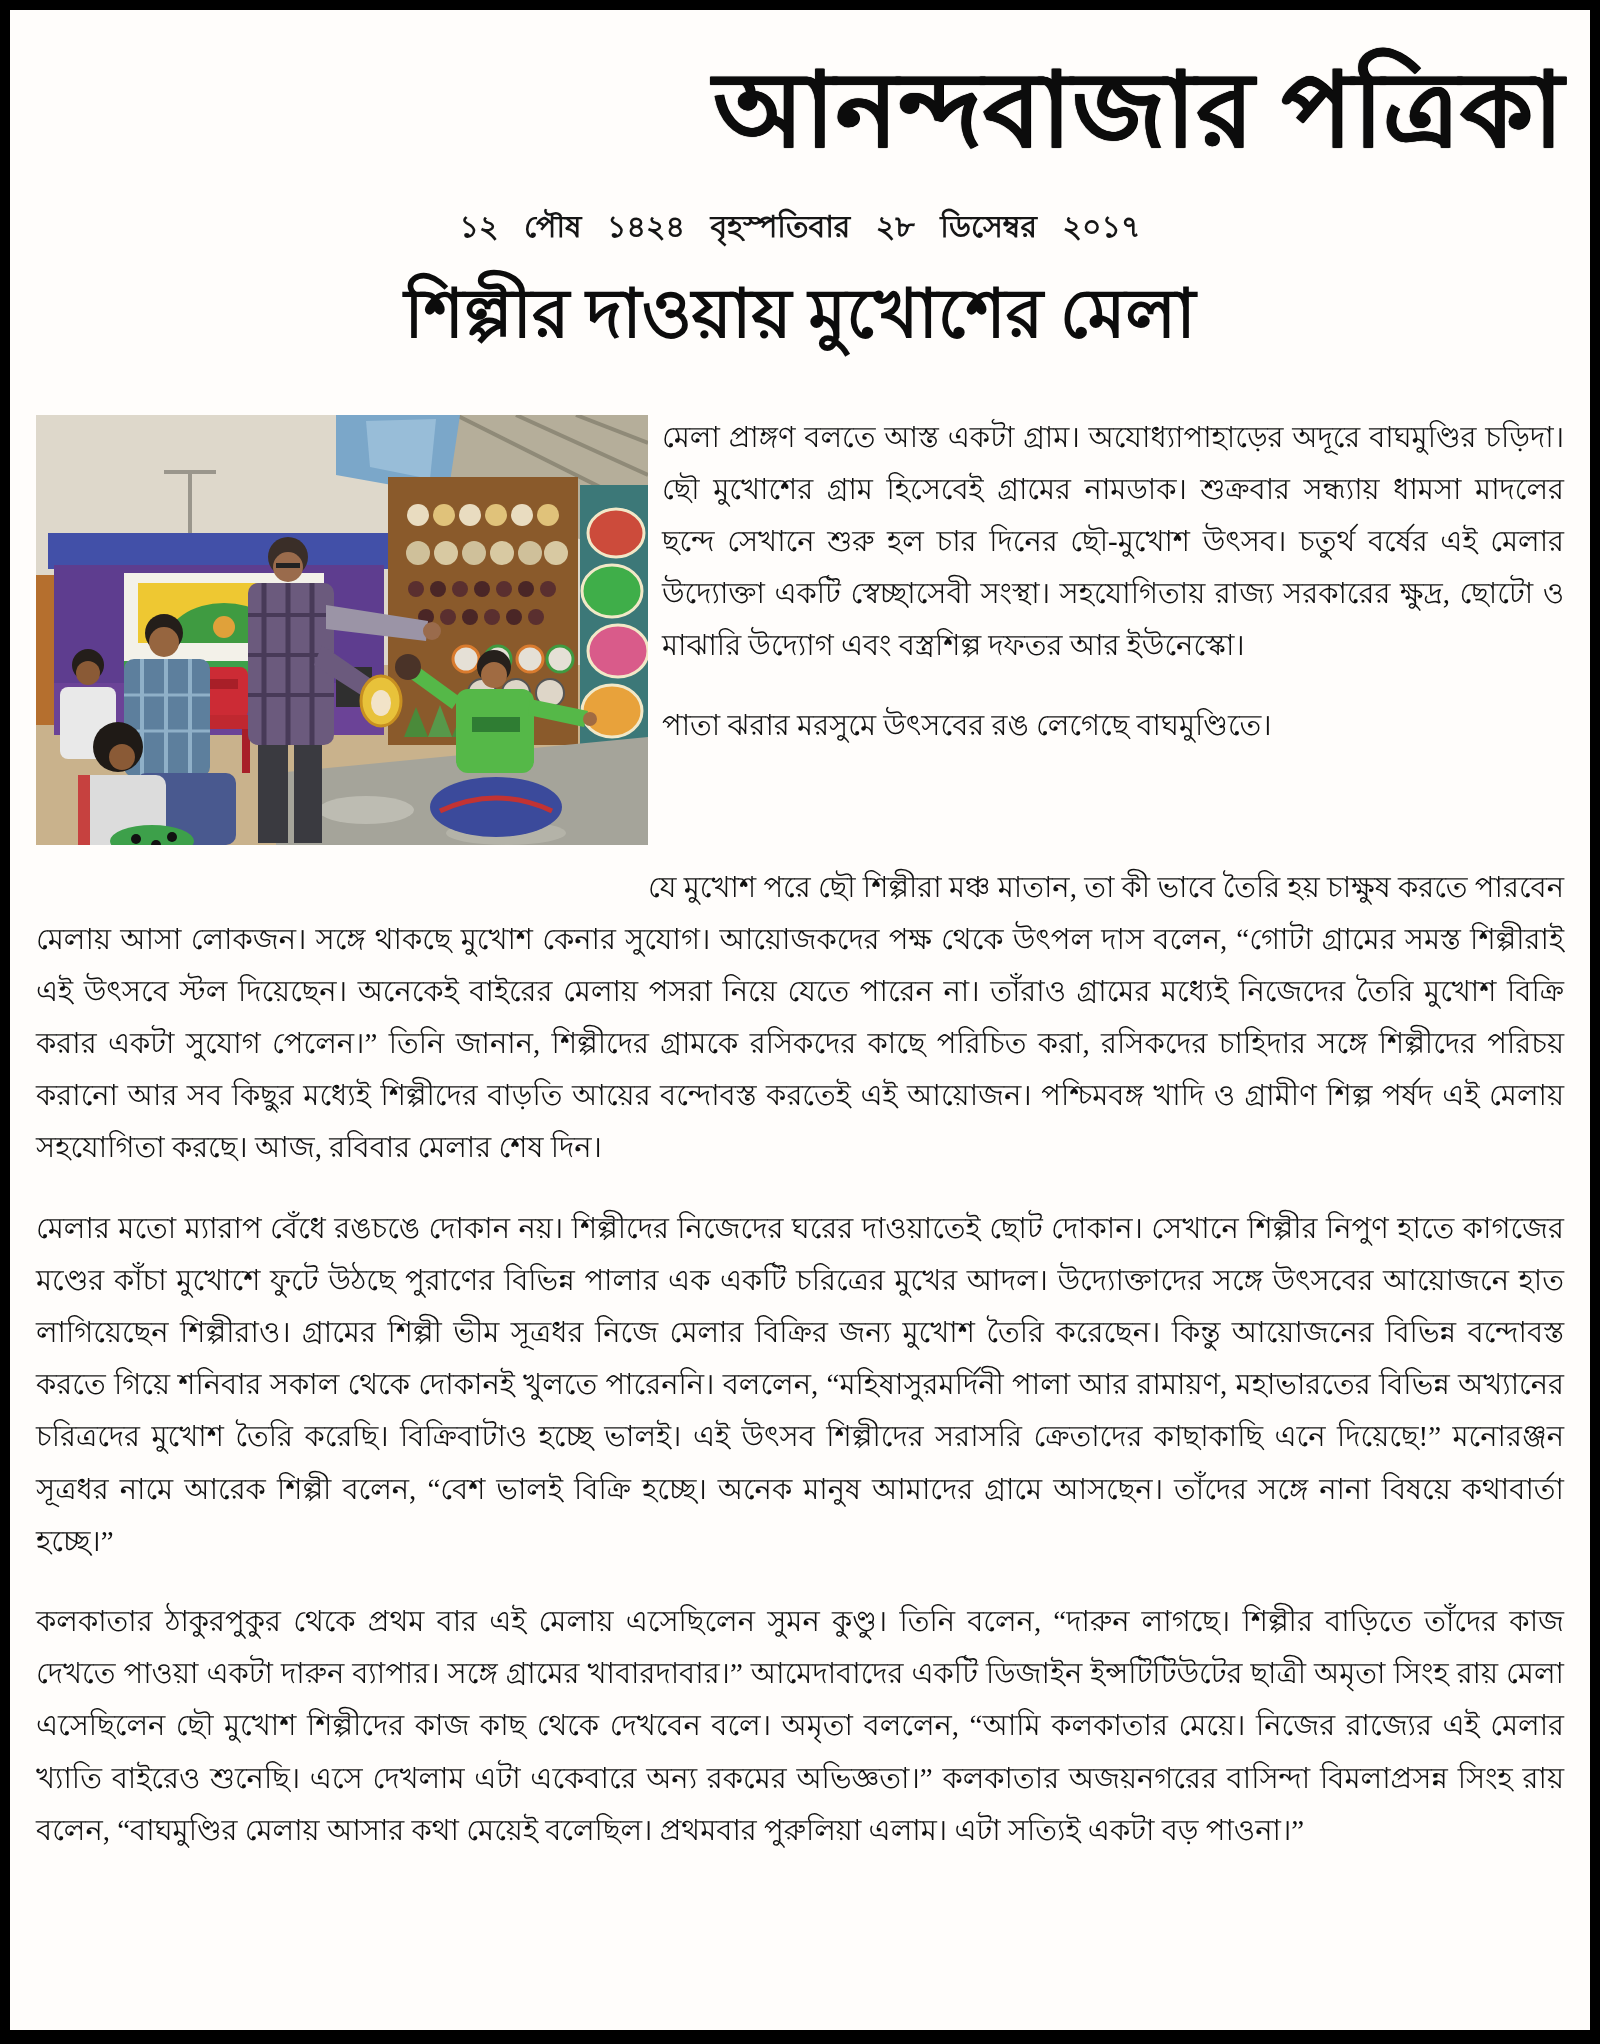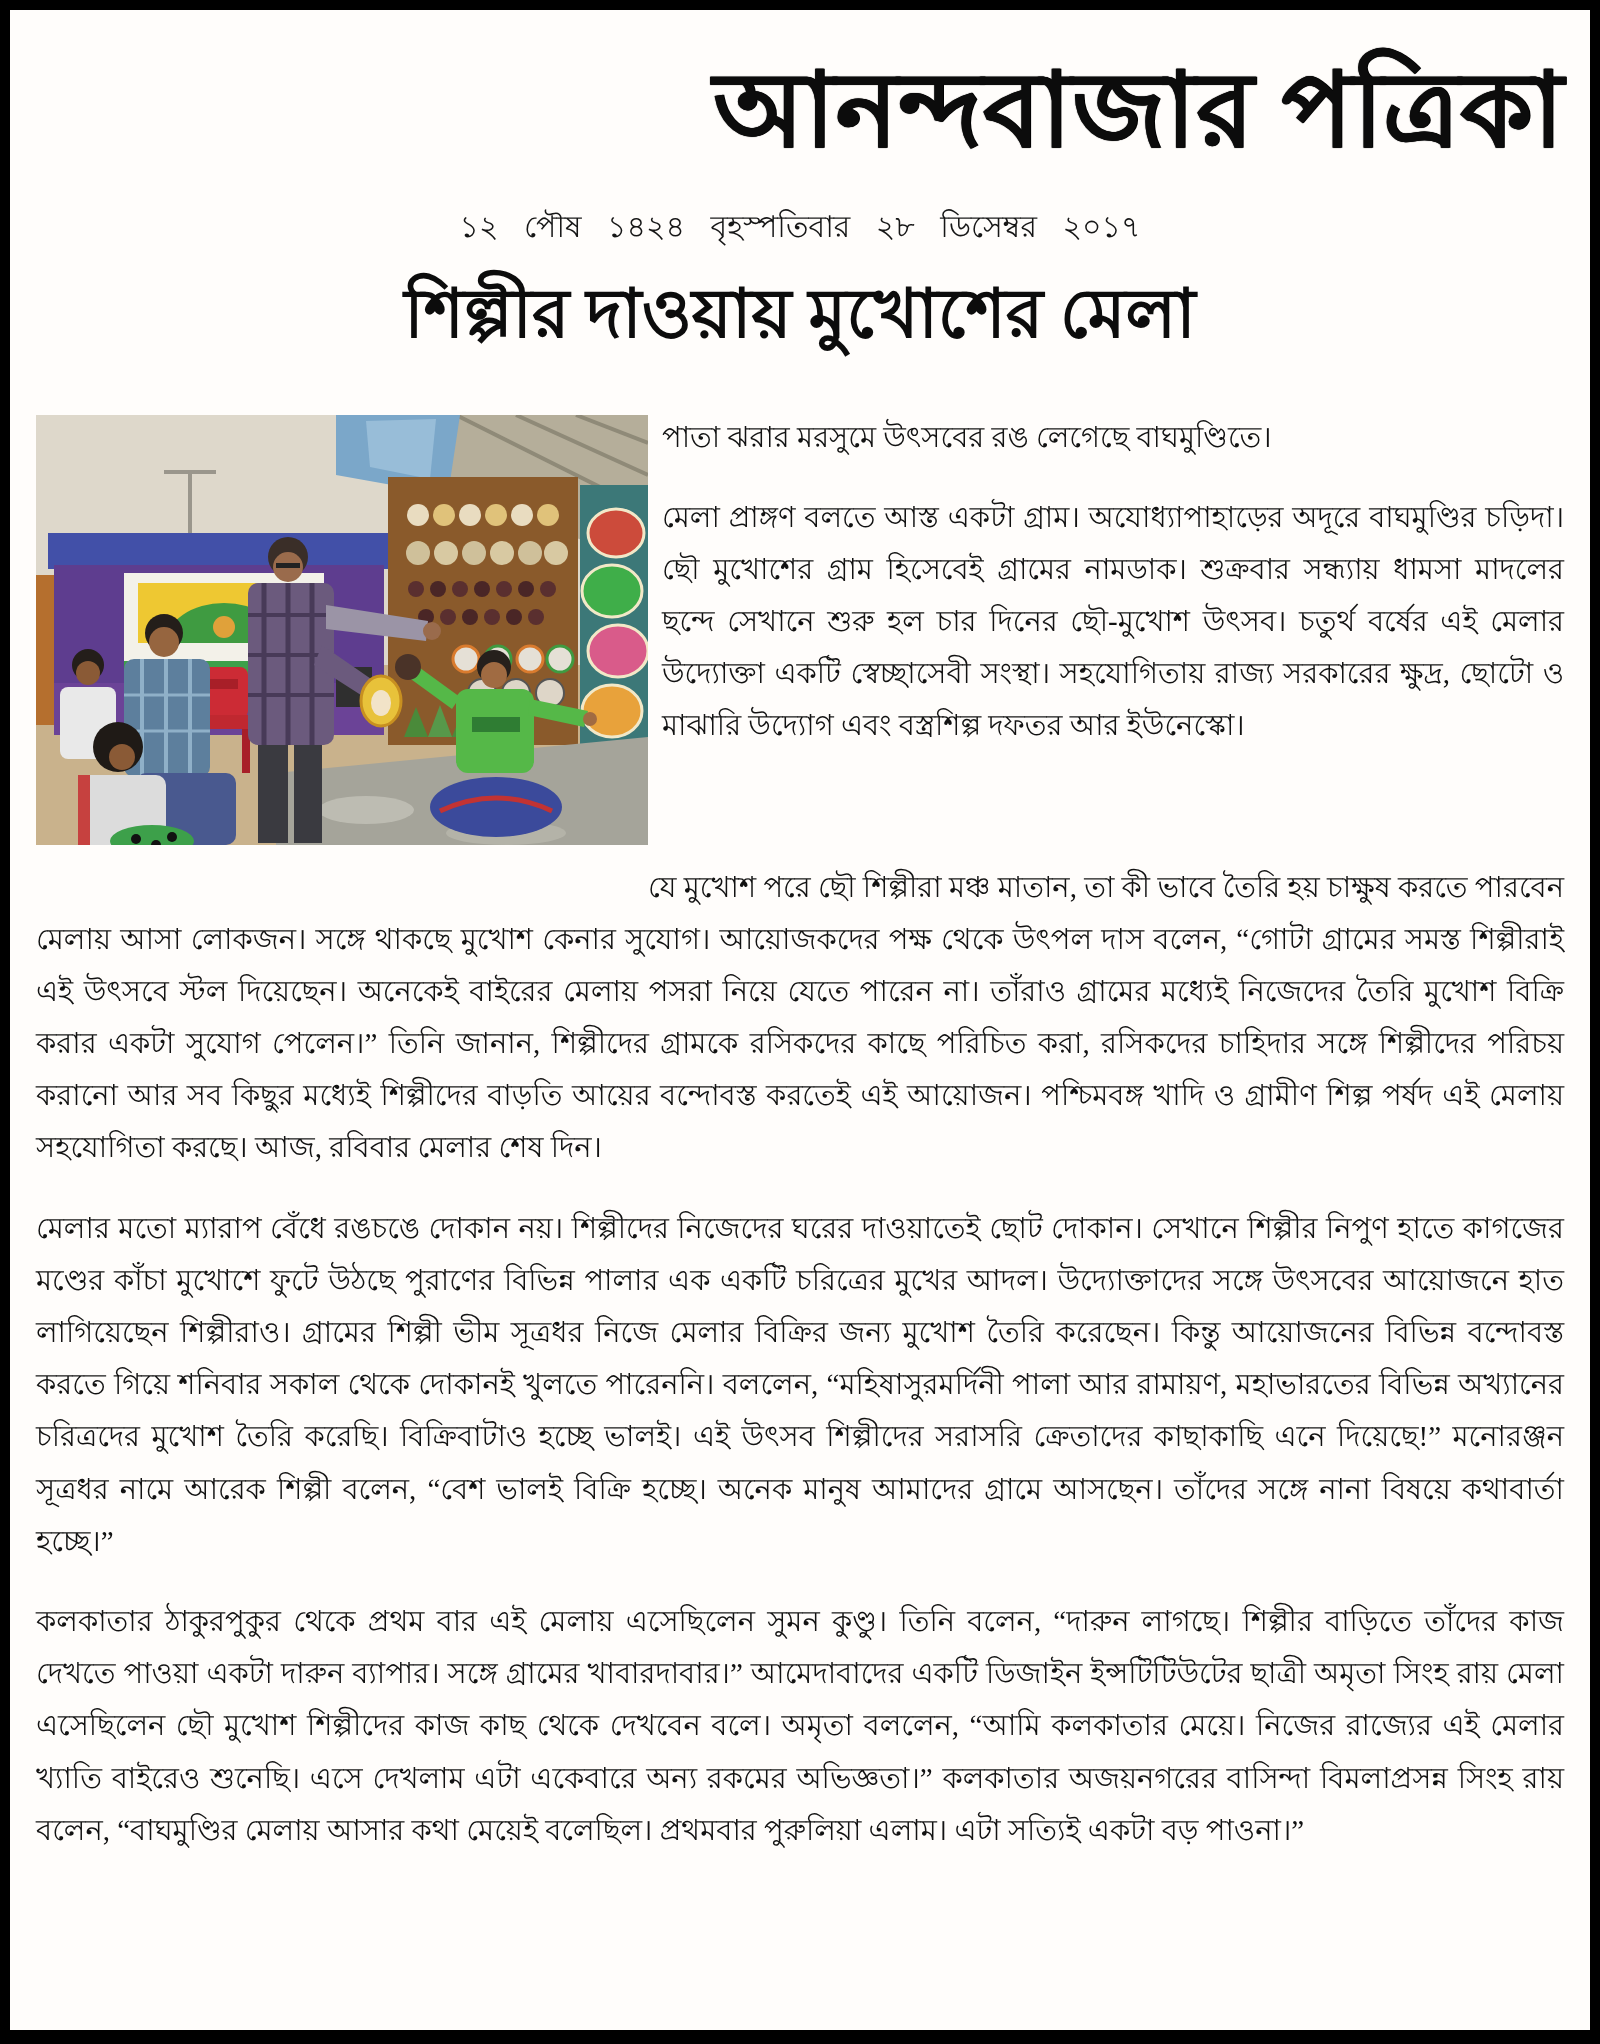--- a/index.html
+++ b/index.html
@@ -26,21 +26,21 @@
     line-height:1.28;
     font-weight:bold;
     letter-spacing:1px;
     color:#0c0c0c;
     text-shadow:0 0 1px #000, 1px 0 0 #000;
   }
   .dateline{
     margin:26px 0 0 0;
     text-align:center;
     font-size:30px;
-    font-weight:normal;
+    font-weight:bold;
     word-spacing:18px;
     color:#161616;
   }
   .headline{
     margin:16px 0 8px 0;
     text-align:center;
     font-size:68px;
     line-height:1.3;
     font-weight:bold;
     color:#0c0c0c;
@@ -238,21 +238,21 @@
             <rect x="42" y="360" width="88" height="70" rx="10" fill="#dcdcdc"></rect>
             <rect x="42" y="360" width="12" height="70" fill="#c6413f"></rect>
             <ellipse cx="116" cy="426" rx="42" ry="16" fill="#3da04a"></ellipse>
             <circle cx="100" cy="424" r="5" fill="#111"></circle>
             <circle cx="120" cy="430" r="5" fill="#111"></circle>
             <circle cx="136" cy="422" r="5" fill="#111"></circle>
           </g>
         </svg>
       </div>
 
+      <p>মেলা প্রাঙ্গণ বলতে আস্ত একটা গ্রাম। অযোধ্যাপাহাড়ের অদূরে বাঘমুণ্ডির চড়িদা। ছৌ মুখোশের গ্রাম হিসেবেই গ্রামের নামডাক। শুক্রবার সন্ধ্যায় ধামসা মাদলের ছন্দে সেখানে শুরু হল চার দিনের ছৌ-মুখোশ উৎসব। চতুর্থ বর্ষের এই মেলার উদ্যোক্তা একটি স্বেচ্ছাসেবী সংস্থা। সহযোগিতায় রাজ্য সরকারের ক্ষুদ্র, ছোটো ও মাঝারি উদ্যোগ এবং বস্ত্রশিল্প দফতর আর ইউনেস্কো।</p>
       <p>পাতা ঝরার মরসুমে উৎসবের রঙ লেগেছে বাঘমুণ্ডিতে।</p>
-      <p>মেলা প্রাঙ্গণ বলতে আস্ত একটা গ্রাম। অযোধ্যাপাহাড়ের অদূরে বাঘমুণ্ডির চড়িদা। ছৌ মুখোশের গ্রাম হিসেবেই গ্রামের নামডাক। শুক্রবার সন্ধ্যায় ধামসা মাদলের ছন্দে সেখানে শুরু হল চার দিনের ছৌ-মুখোশ উৎসব। চতুর্থ বর্ষের এই মেলার উদ্যোক্তা একটি স্বেচ্ছাসেবী সংস্থা। সহযোগিতায় রাজ্য সরকারের ক্ষুদ্র, ছোটো ও মাঝারি উদ্যোগ এবং বস্ত্রশিল্প দফতর আর ইউনেস্কো।</p>
       <p class="p-indent">যে মুখোশ পরে ছৌ শিল্পীরা মঞ্চ মাতান, তা কী ভাবে তৈরি হয় চাক্ষুষ করতে পারবেন মেলায় আসা লোকজন। সঙ্গে থাকছে মুখোশ কেনার সুযোগ। আয়োজকদের পক্ষ থেকে উৎপল দাস বলেন, “গোটা গ্রামের সমস্ত শিল্পীরাই এই উৎসবে স্টল দিয়েছেন। অনেকেই বাইরের মেলায় পসরা নিয়ে যেতে পারেন না। তাঁরাও গ্রামের মধ্যেই নিজেদের তৈরি মুখোশ বিক্রি করার একটা সুযোগ পেলেন।” তিনি জানান, শিল্পীদের গ্রামকে রসিকদের কাছে পরিচিত করা, রসিকদের চাহিদার সঙ্গে শিল্পীদের পরিচয় করানো আর সব কিছুর মধ্যেই শিল্পীদের বাড়তি আয়ের বন্দোবস্ত করতেই এই আয়োজন। পশ্চিমবঙ্গ খাদি ও গ্রামীণ শিল্প পর্ষদ এই মেলায় সহযোগিতা করছে। আজ, রবিবার মেলার শেষ দিন।</p>
       <p>মেলার মতো ম্যারাপ বেঁধে রঙচঙে দোকান নয়। শিল্পীদের নিজেদের ঘরের দাওয়াতেই ছোট দোকান। সেখানে শিল্পীর নিপুণ হাতে কাগজের মণ্ডের কাঁচা মুখোশে ফুটে উঠছে পুরাণের বিভিন্ন পালার এক একটি চরিত্রের মুখের আদল। উদ্যোক্তাদের সঙ্গে উৎসবের আয়োজনে হাত লাগিয়েছেন শিল্পীরাও। গ্রামের শিল্পী ভীম সূত্রধর নিজে মেলার বিক্রির জন্য মুখোশ তৈরি করেছেন। কিন্তু আয়োজনের বিভিন্ন বন্দোবস্ত করতে গিয়ে শনিবার সকাল থেকে দোকানই খুলতে পারেননি। বললেন, “মহিষাসুরমর্দিনী পালা আর রামায়ণ, মহাভারতের বিভিন্ন অখ্যানের চরিত্রদের মুখোশ তৈরি করেছি। বিক্রিবাটাও হচ্ছে ভালই। এই উৎসব শিল্পীদের সরাসরি ক্রেতাদের কাছাকাছি এনে দিয়েছে!” মনোরঞ্জন সূত্রধর নামে আরেক শিল্পী বলেন, “বেশ ভালই বিক্রি হচ্ছে। অনেক মানুষ আমাদের গ্রামে আসছেন। তাঁদের সঙ্গে নানা বিষয়ে কথাবার্তা হচ্ছে।”</p>
       <p>কলকাতার ঠাকুরপুকুর থেকে প্রথম বার এই মেলায় এসেছিলেন সুমন কুণ্ডু। তিনি বলেন, “দারুন লাগছে। শিল্পীর বাড়িতে তাঁদের কাজ দেখতে পাওয়া একটা দারুন ব্যাপার। সঙ্গে গ্রামের খাবারদাবার।” আমেদাবাদের একটি ডিজাইন ইন্সটিটিউটের ছাত্রী অমৃতা সিংহ রায় মেলা এসেছিলেন ছৌ মুখোশ শিল্পীদের কাজ কাছ থেকে দেখবেন বলে। অমৃতা বললেন, “আমি কলকাতার মেয়ে। নিজের রাজ্যের এই মেলার খ্যাতি বাইরেও শুনেছি। এসে দেখলাম এটা একেবারে অন্য রকমের অভিজ্ঞতা।” কলকাতার অজয়নগরের বাসিন্দা বিমলাপ্রসন্ন সিংহ রায় বলেন, “বাঘমুণ্ডির মেলায় আসার কথা মেয়েই বলেছিল। প্রথমবার পুরুলিয়া এলাম। এটা সত্যিই একটা বড় পাওনা।”</p>
 
     </div>
   </div>
 </div>
 
 </body></html>

